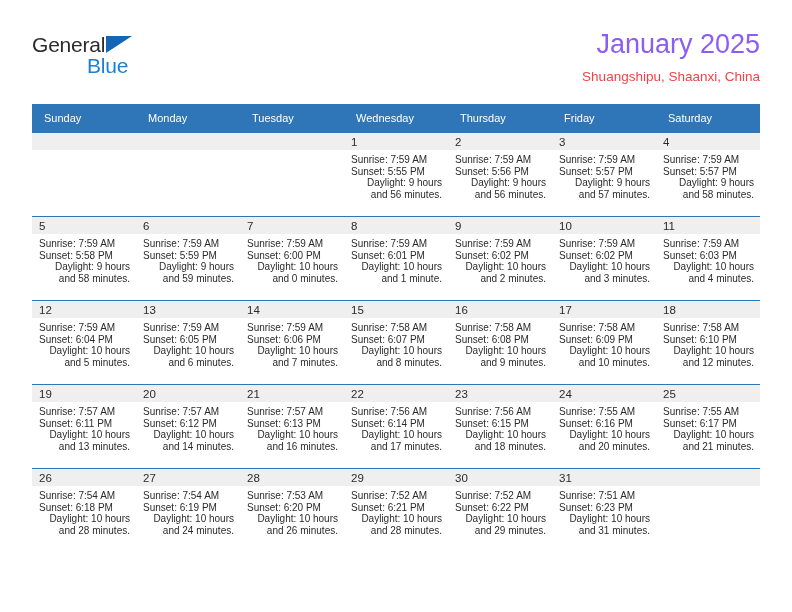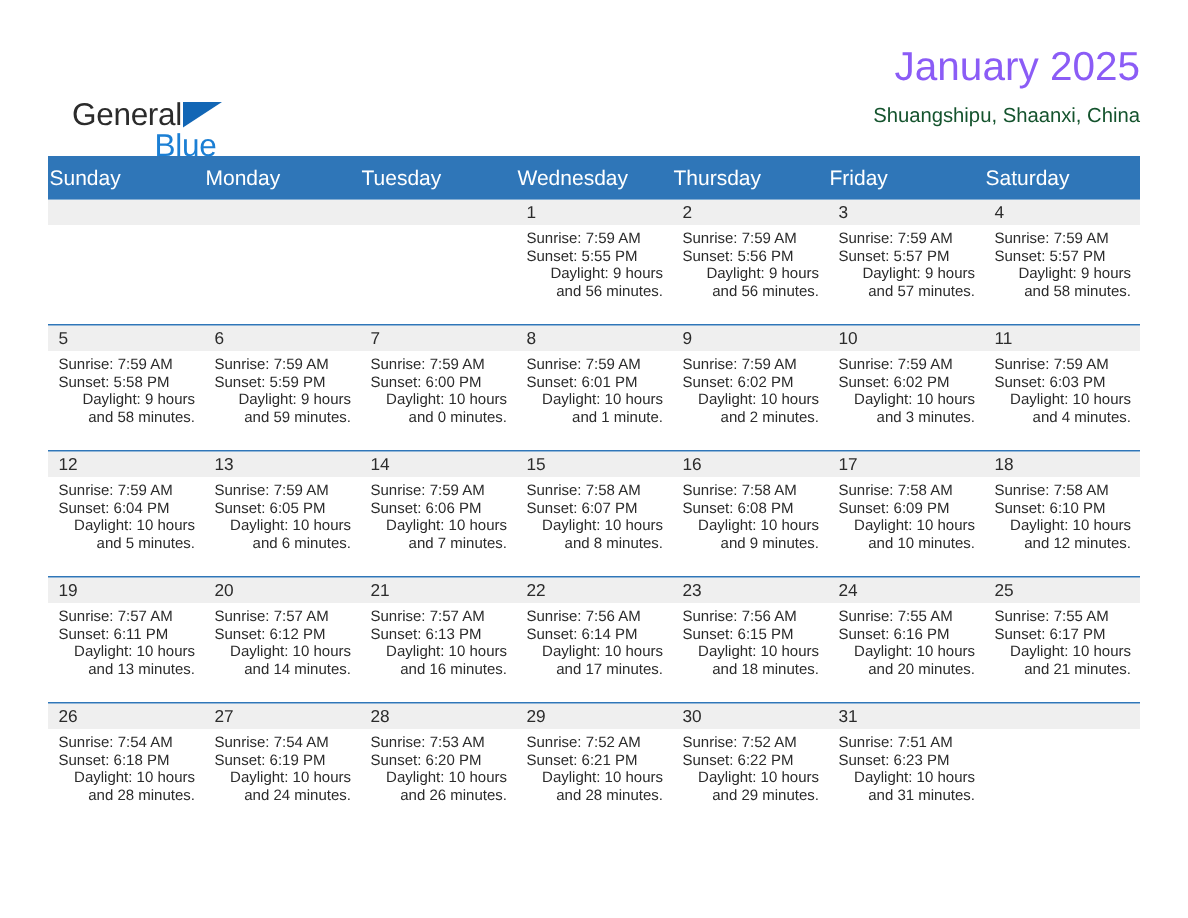--- a/index.html
+++ b/index.html
@@ -24,24 +24,23 @@
   
   .header {
     position: absolute;
     left: 32px;
     right: 32px;
     top: 28px;
     height: 66px;
   }
   .brand {
     position: absolute;
-    left: 16px;
+    left: 0;
     top: 6px;
     width: 180px;
-    margin-top: 32px;
   }
   .brand-line1 {
     position: relative;
     font-size: 21px;
     line-height: 22px;
     color: #2b2b2b;
     letter-spacing: -0.2px;
     height: 22px;
   }
   .brand-tri {
@@ -70,40 +69,40 @@
   .cal-title {
     font-size: 27px;
     line-height: 32px;
     color: #8b5cf6;
     font-weight: normal;
     margin: 0;
   }
   .cal-subtitle {
     font-size: 13.5px;
     line-height: 18px;
-    color: #14532d;
+    color: #ef4444;
     margin: 8px 0 0 0;
   }
 
   
   .calendar {
     position: absolute;
     left: 32px;
     top: 104px;
     width: 728px;
     border-collapse: collapse;
     table-layout: fixed;
   }
   .calendar th {
     background: #2f76b8;
     color: #ffffff;
-    font-size: 14px;
+    font-size: 11px;
     font-weight: normal;
     text-align: left;
-    padding: 5px 0 5px 1px;
+    padding: 5px 0 5px 12px;
     height: 18px;
     vertical-align: middle;
   }
   .calendar td {
     vertical-align: top;
     padding: 0;
     border-top: 1.6px solid #2f76b8;
     height: 83px;
     background: #ffffff;
   }

